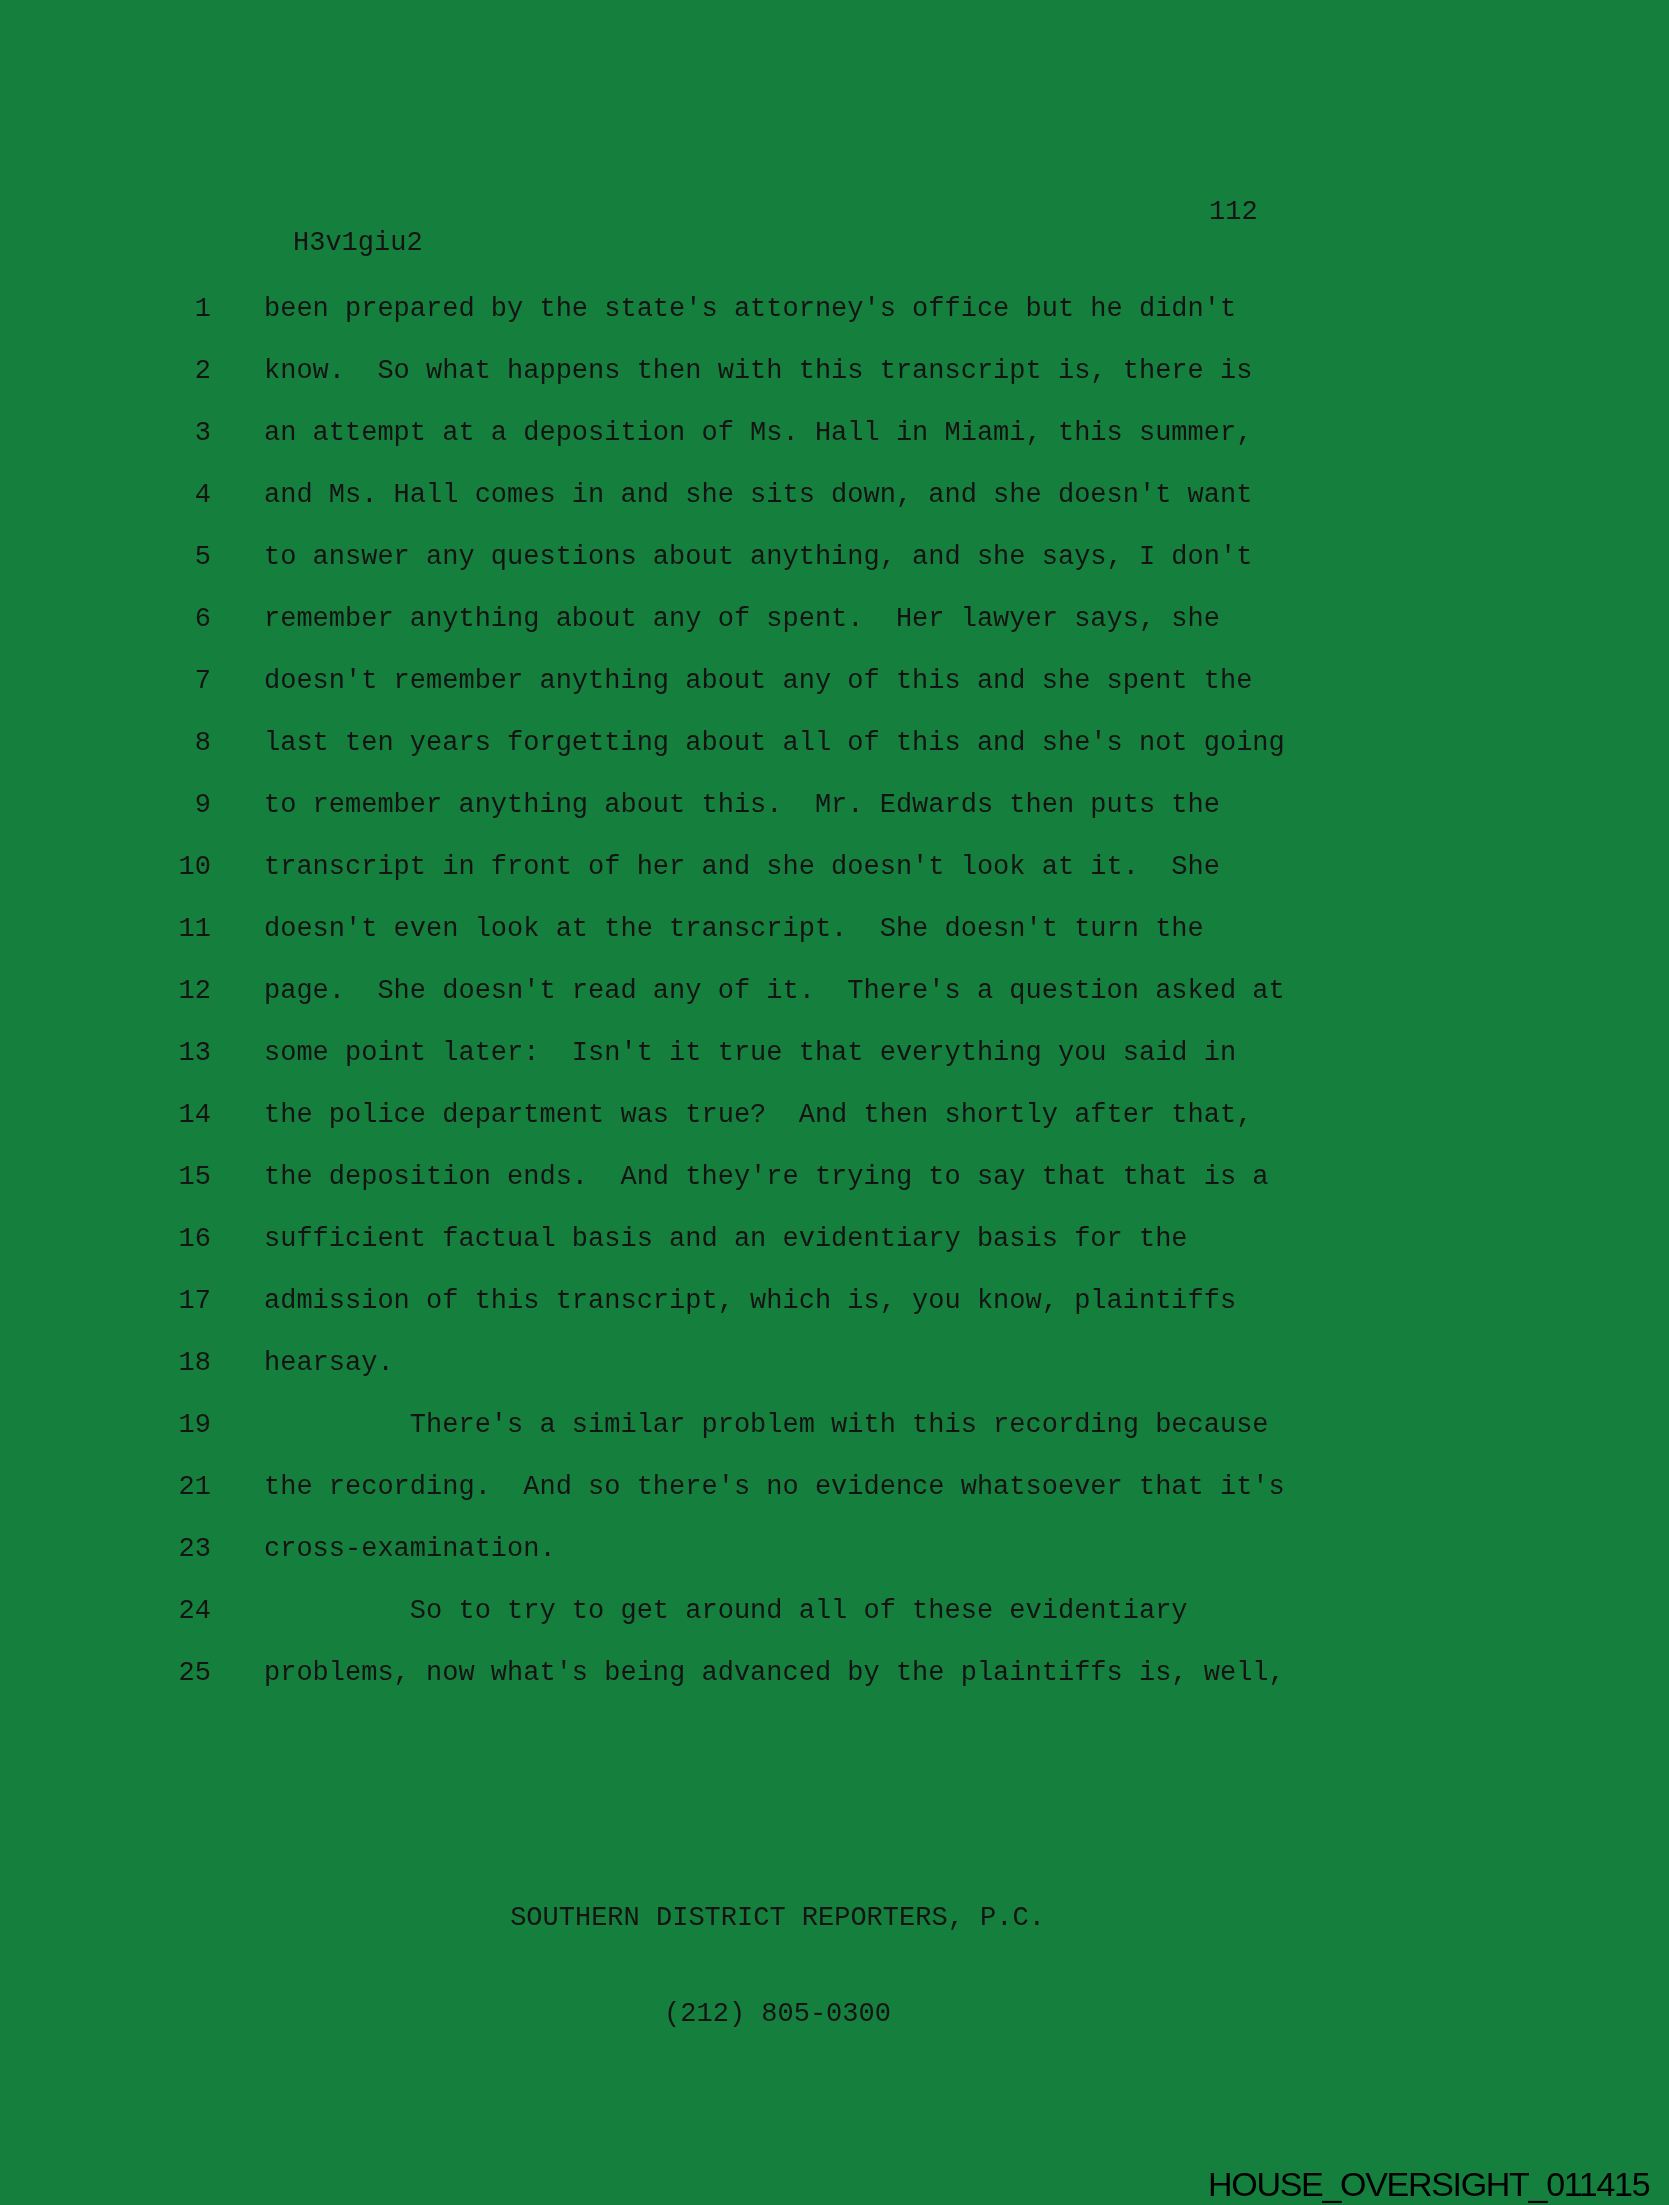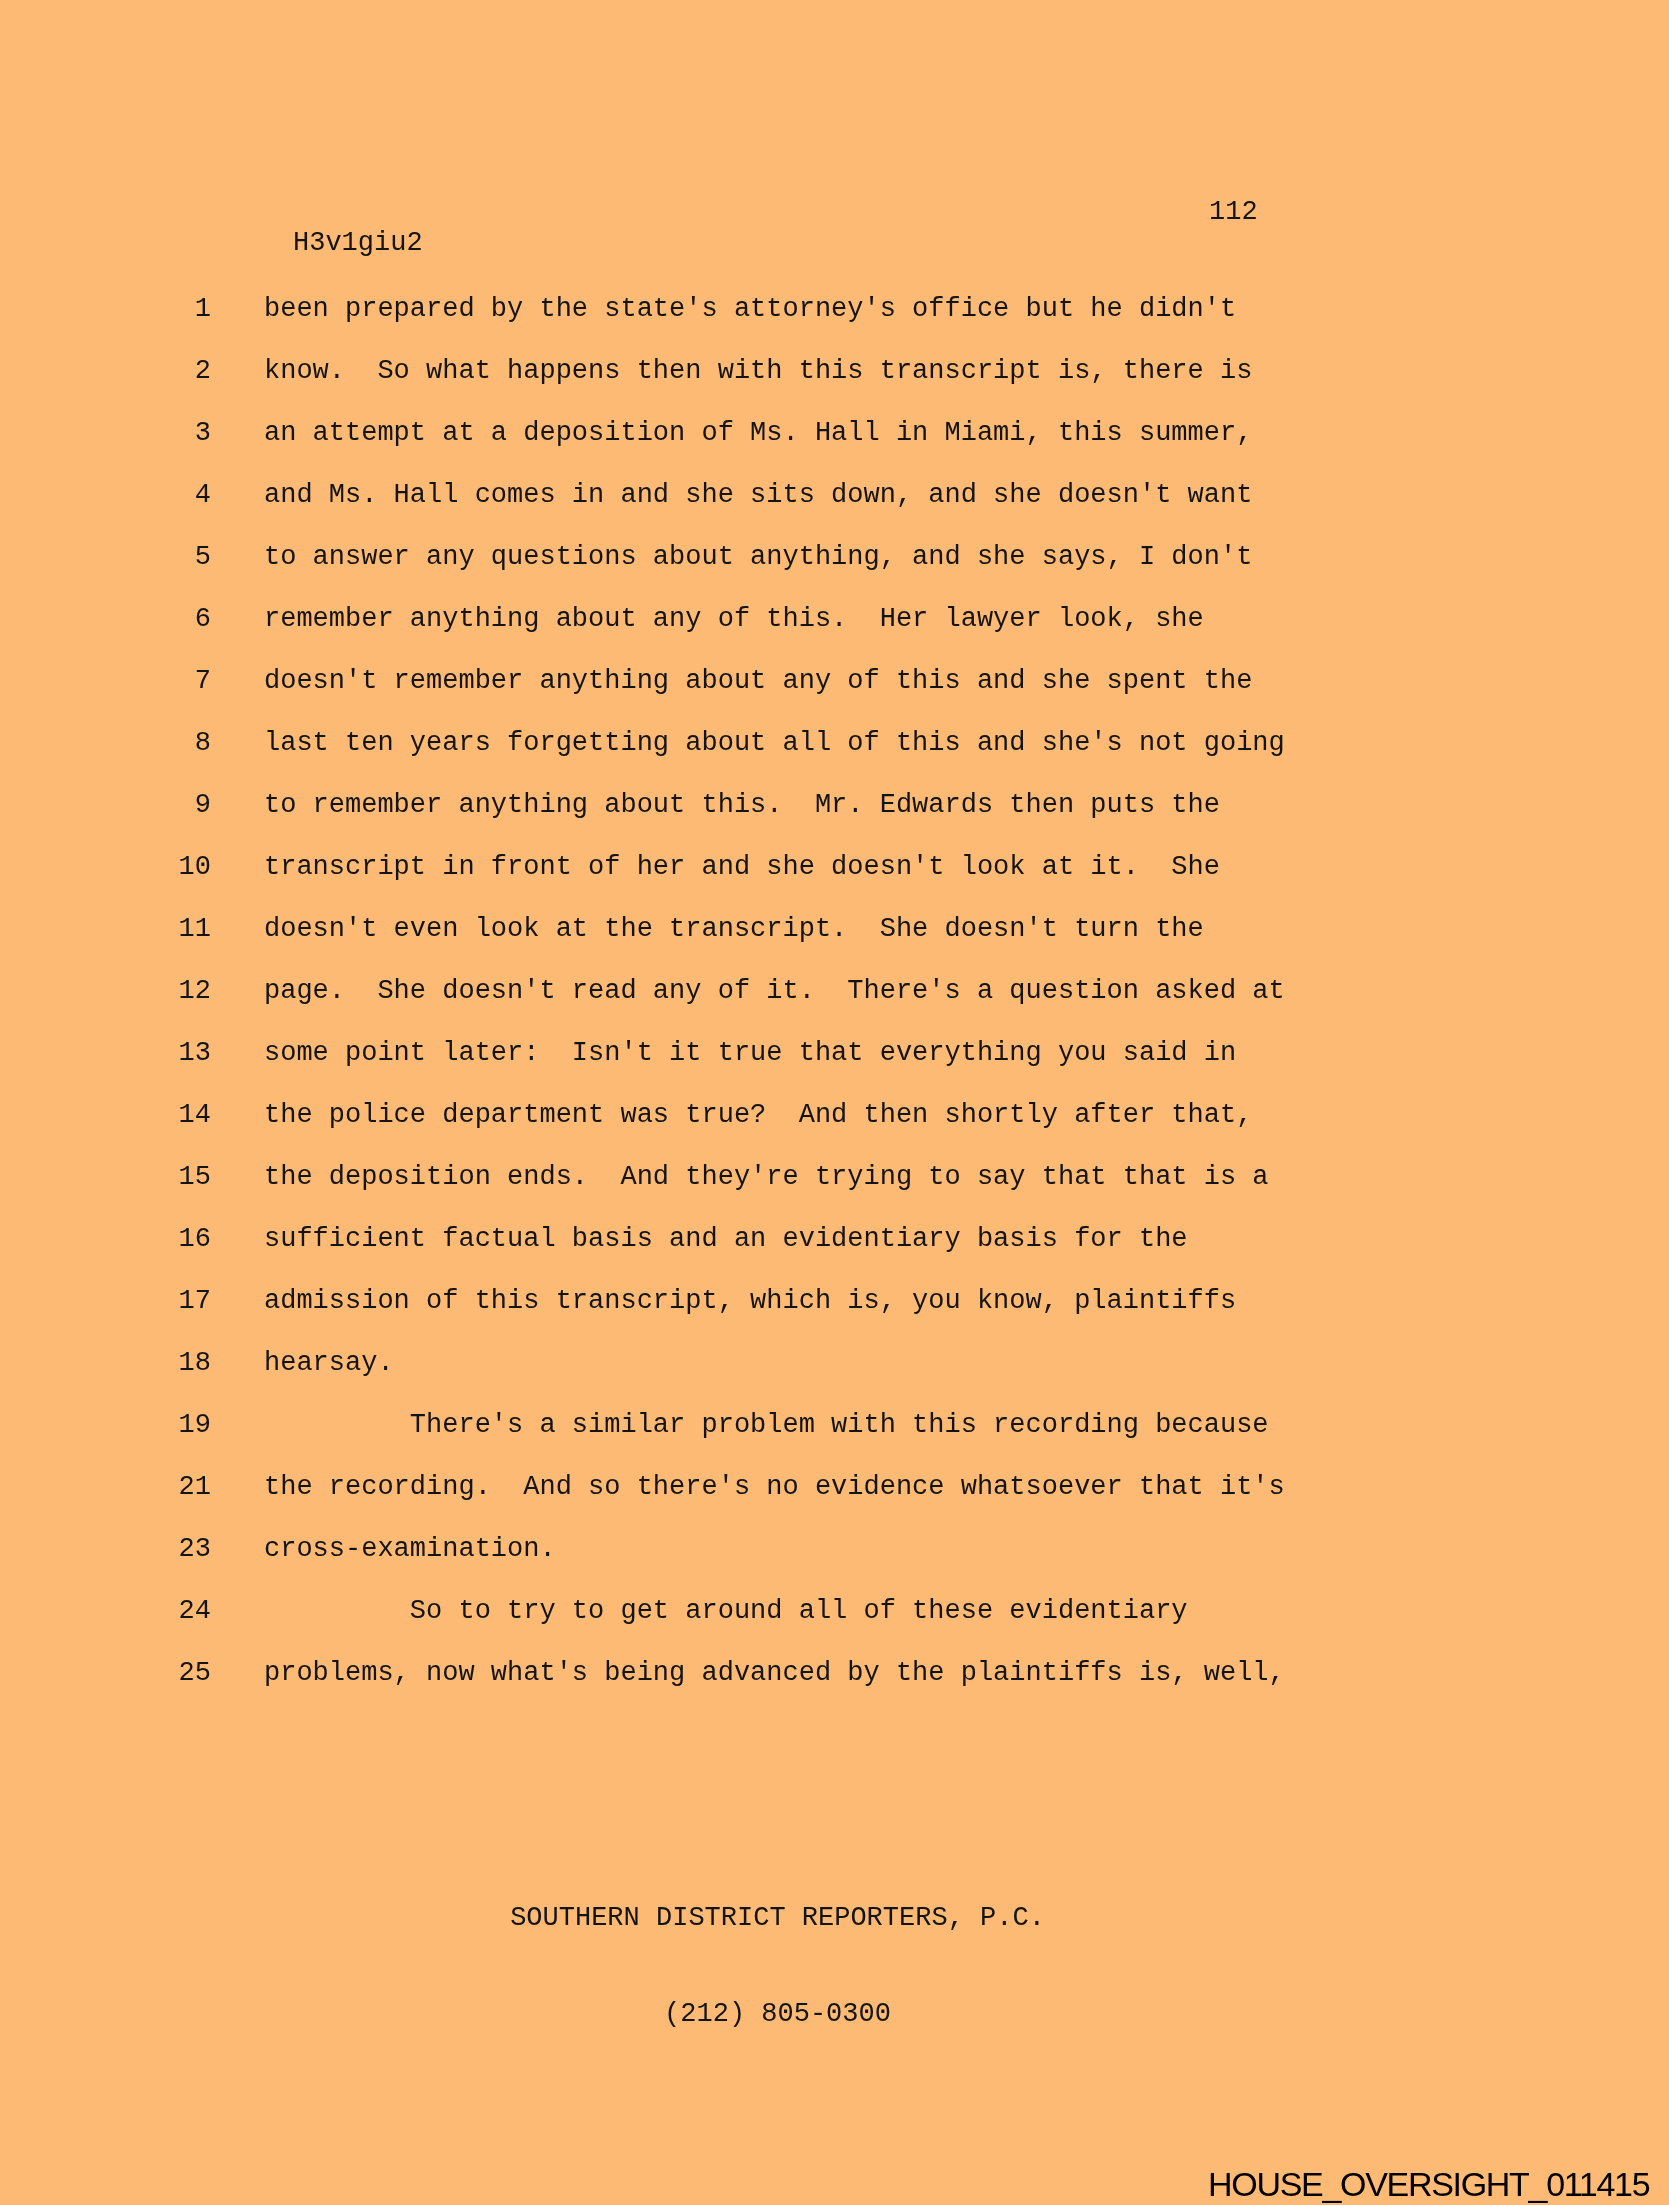--- a/index.html
+++ b/index.html
@@ -4,21 +4,21 @@
 <style>
   html, body {
     margin: 0;
     padding: 0;
     background: #ffffff;
   }
   .page {
     position: relative;
     width: 1669px;
     height: 2205px;
-    background: #fdba74;
+    background: #15803d;
     overflow: hidden;
     font-family: "Liberation Mono", "DejaVu Sans Mono", monospace;
     font-size: 27px;
     color: #141414;
   }
   .page-number {
     position: absolute;
     left: 1209px;
     top: 199px;
     line-height: 27px;
@@ -83,21 +83,21 @@
 
   <div class="transcript-id">H3v1giu2</div>
 
   <div class="lines">
 
   <div class="line"><span class="ln">1</span><span class="lt">been prepared by the state's attorney's office but he didn't</span></div>
       <div class="line"><span class="ln">2</span><span class="lt">know.  So what happens then with this transcript is, there is</span></div>
       <div class="line"><span class="ln">3</span><span class="lt">an attempt at a deposition of Ms. Hall in Miami, this summer,</span></div>
       <div class="line"><span class="ln">4</span><span class="lt">and Ms. Hall comes in and she sits down, and she doesn't want</span></div>
       <div class="line"><span class="ln">5</span><span class="lt">to answer any questions about anything, and she says, I don't</span></div>
-      <div class="line"><span class="ln">6</span><span class="lt">remember anything about any of this.  Her lawyer look, she</span></div>
+      <div class="line"><span class="ln">6</span><span class="lt">remember anything about any of spent.  Her lawyer says, she</span></div>
       <div class="line"><span class="ln">7</span><span class="lt">doesn't remember anything about any of this and she spent the</span></div>
       <div class="line"><span class="ln">8</span><span class="lt">last ten years forgetting about all of this and she's not going</span></div>
       <div class="line"><span class="ln">9</span><span class="lt">to remember anything about this.  Mr. Edwards then puts the</span></div>
       <div class="line"><span class="ln">10</span><span class="lt">transcript in front of her and she doesn't look at it.  She</span></div>
       <div class="line"><span class="ln">11</span><span class="lt">doesn't even look at the transcript.  She doesn't turn the</span></div>
       <div class="line"><span class="ln">12</span><span class="lt">page.  She doesn't read any of it.  There's a question asked at</span></div>
       <div class="line"><span class="ln">13</span><span class="lt">some point later:  Isn't it true that everything you said in</span></div>
       <div class="line"><span class="ln">14</span><span class="lt">the police department was true?  And then shortly after that,</span></div>
       <div class="line"><span class="ln">15</span><span class="lt">the deposition ends.  And they're trying to say that that is a</span></div>
       <div class="line"><span class="ln">16</span><span class="lt">sufficient factual basis and an evidentiary basis for the</span></div>

